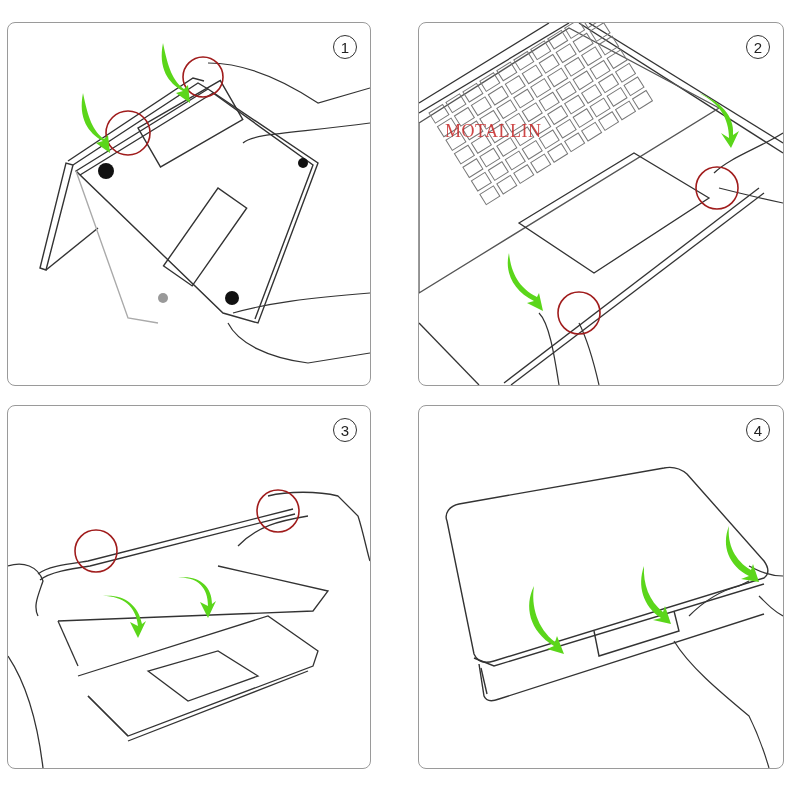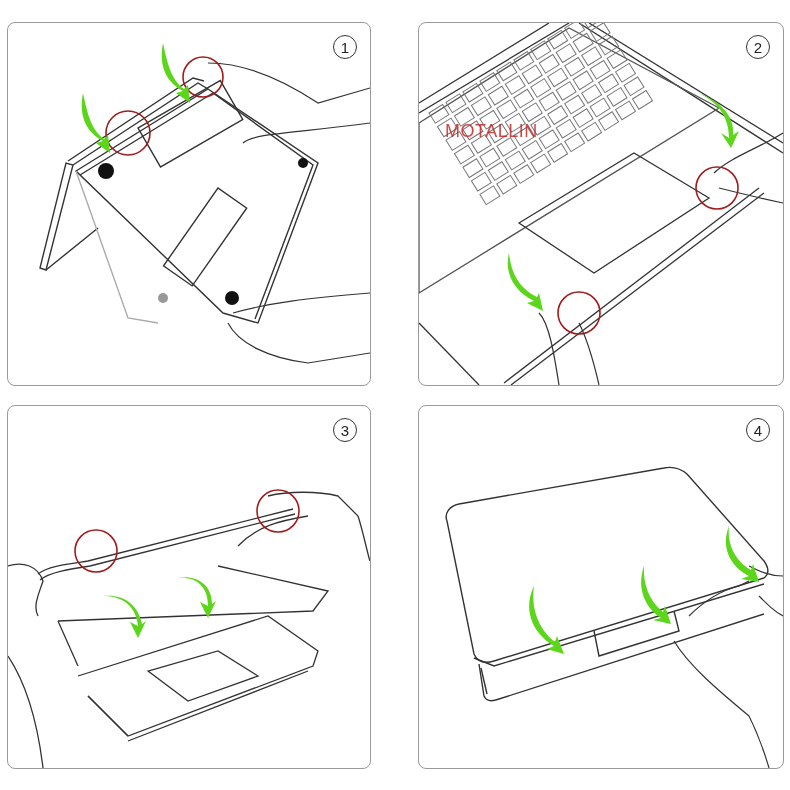--- a/index.html
+++ b/index.html
@@ -107,21 +107,21 @@
     </g>
     <g fill="none" stroke="#a01c1c" stroke-width="1.6">
       <circle cx="298" cy="165" r="21"></circle>
       <circle cx="160" cy="290" r="21"></circle>
     </g>
     <g fill="#5bd61a">
       <path d="M280 70 C300 80 310 95 310 115 L302 110 L312 125 L320 108 L314 112 C316 92 300 78 280 70 Z"></path>
       <path d="M90 230 C85 250 95 268 115 278 L108 280 L124 288 L120 270 L118 274 C100 265 92 250 90 230 Z"></path>
     </g>
   </svg>
-  <div class="watermark" style="left:26px;top:98px;">MOTALLIN</div>
+  <div class="watermark" style="left:26px;top:98px;font-family:Liberation Serif, serif;">MOTALLIN</div>
   <div class="step-badge" style="left:327px;top:12px;">2</div>
 </div>
 
 <div class="panel" style="left:7px;top:405px;width:362px;height:362px;">
   <svg width="362" height="362">
     <g fill="none" stroke="#333" stroke-width="1.3">
 
       <path d="M30 168 C40 160 60 158 80 155 L285 103"></path>
       <path d="M32 174 C42 166 62 163 82 160 L287 108"></path>
 

